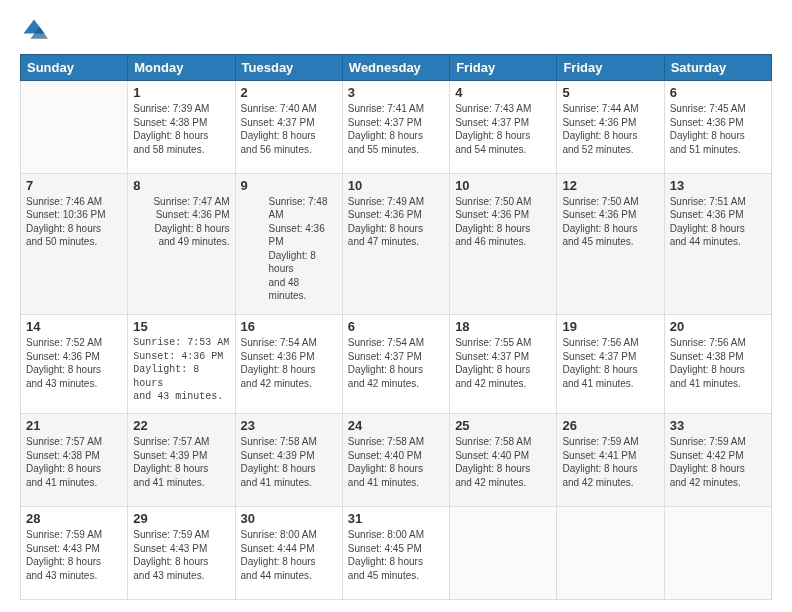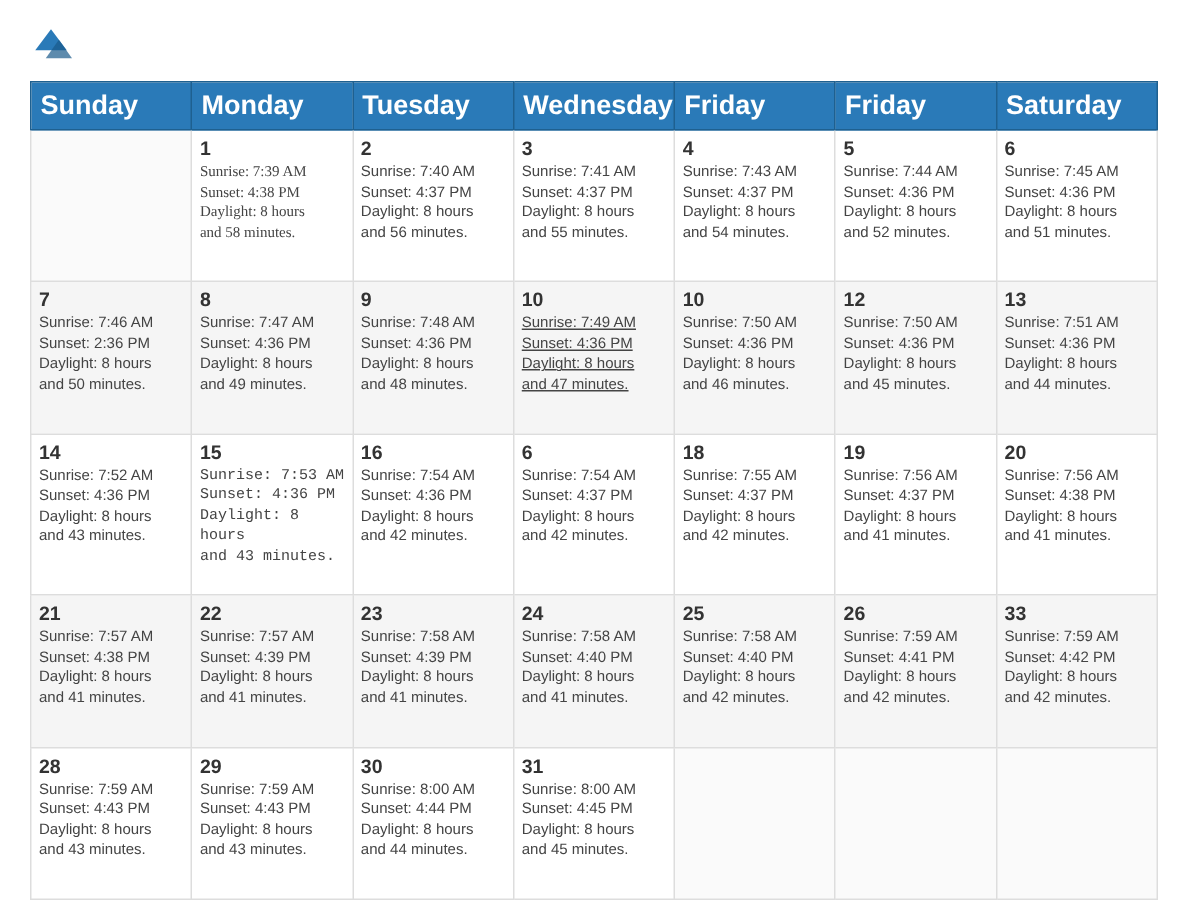--- a/index.html
+++ b/index.html
@@ -66,21 +66,21 @@
       border: 1px solid #ccc;
       border-collapse: collapse;
       width: 100%;
       table-layout: fixed;
     }
     .calendar th {
       background-color: #2a7ab8;
       color: #fff;
       text-align: left;
       padding: 5px 6px;
-      font-size: 18px;
+      font-size: 13px;
       font-weight: bold;
       border: 1px solid #1e6090;
     }
     .calendar td {
       border: 1px solid #ddd;
       vertical-align: top;
       padding: 4px 5px;
       font-size: 10.5px;
       color: #333;
       height: 88px;
@@ -135,21 +135,21 @@
           <th>Friday</th>
           <th>Friday</th>
           <th>Saturday</th>
         </tr>
     </thead>
     <tbody id="calendar-body">
     <tr>
           <td class="empty-cell"></td>
           <td>
             <span class="day-number">1</span>
-            <div class="day-info" style="white-space: pre-line; font-family: Liberation Serif, serif;">Sunrise: 7:39 AM
+            <div class="day-info" style="white-space: pre-line;">Sunrise: 7:39 AM
 Sunset: 4:38 PM
 Daylight: 8 hours
 and 58 minutes.</div>
           </td>
           <td>
             <span class="day-number">2</span>
             <div class="day-info" style="white-space: pre-line;">Sunrise: 7:40 AM
 Sunset: 4:37 PM
 Daylight: 8 hours
 and 56 minutes.</div>
@@ -180,41 +180,41 @@
             <div class="day-info" style="white-space: pre-line;">Sunrise: 7:45 AM
 Sunset: 4:36 PM
 Daylight: 8 hours
 and 51 minutes.</div>
           </td>
         </tr>
         <tr class="row-shade">
           <td>
             <span class="day-number">7</span>
             <div class="day-info" style="white-space: pre-line;">Sunrise: 7:46 AM
-Sunset: 2:36 PM
+Sunset: 10:36 PM
 Daylight: 8 hours
 and 50 minutes.</div>
           </td>
           <td>
             <span class="day-number">8</span>
-            <div class="day-info" style="white-space: pre-line;">Sunrise: 7:47 AM
+            <div class="day-info" style="white-space: pre-line; text-align: right;">Sunrise: 7:47 AM
 Sunset: 4:36 PM
 Daylight: 8 hours
 and 49 minutes.</div>
           </td>
           <td>
             <span class="day-number">9</span>
-            <div class="day-info" style="white-space: pre-line;">Sunrise: 7:48 AM
+            <div class="day-info" style="white-space: pre-line; margin-left: 28px;">Sunrise: 7:48 AM
 Sunset: 4:36 PM
 Daylight: 8 hours
 and 48 minutes.</div>
           </td>
           <td>
             <span class="day-number">10</span>
-            <div class="day-info" style="white-space: pre-line; text-decoration: underline;">Sunrise: 7:49 AM
+            <div class="day-info" style="white-space: pre-line;">Sunrise: 7:49 AM
 Sunset: 4:36 PM
 Daylight: 8 hours
 and 47 minutes.</div>
           </td>
           <td>
             <span class="day-number">10</span>
             <div class="day-info" style="white-space: pre-line;">Sunrise: 7:50 AM
 Sunset: 4:36 PM
 Daylight: 8 hours
 and 46 minutes.</div>

